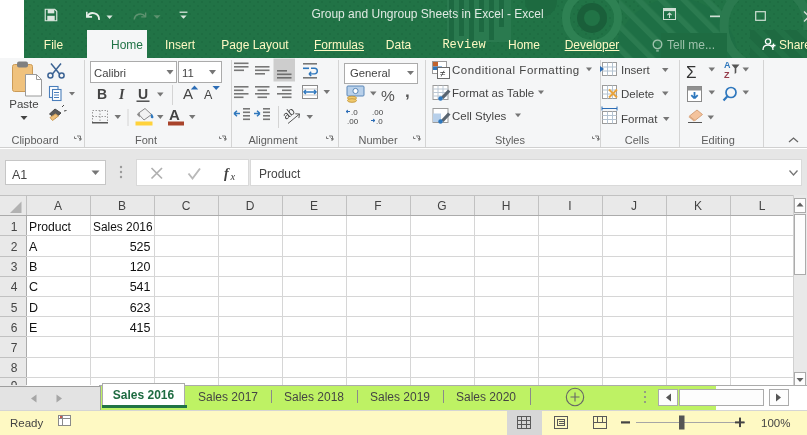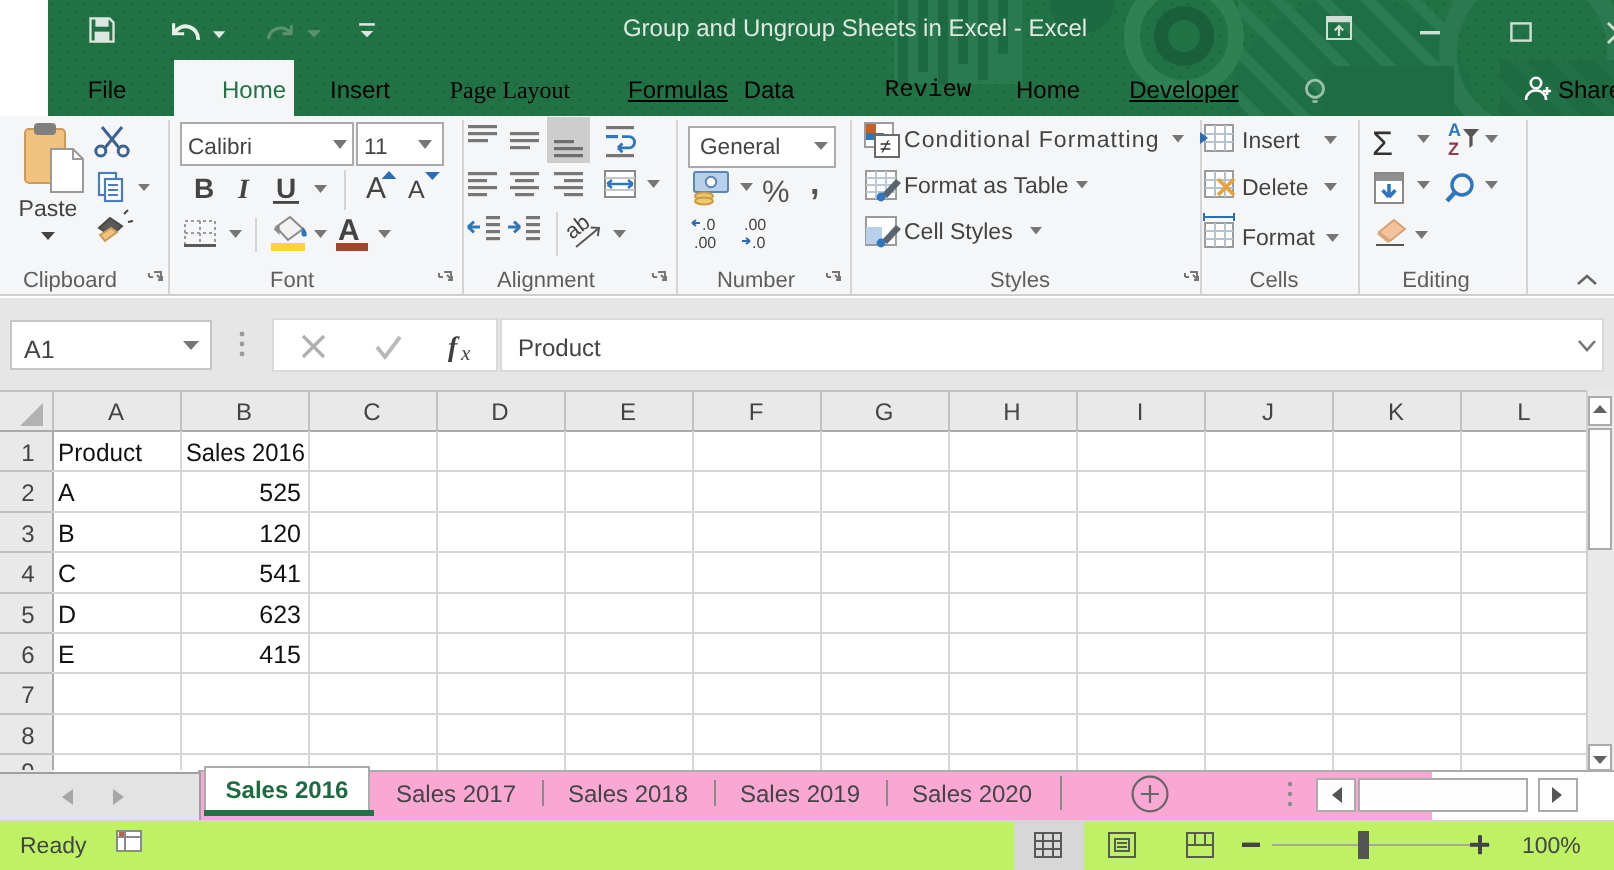--- a/index.html
+++ b/index.html
@@ -1,20 +1,20 @@
 <!DOCTYPE html>
 <html><head>
 <meta charset="utf-8">
 <style>
   * { margin:0; padding:0; box-sizing:border-box; }
   html,body { width:807px; height:435px; overflow:hidden; }
   body { font-family:"Liberation Sans", sans-serif; }
   #root { position:relative; width:807px; height:435px; background:#fff; }
   .abs { position:absolute; }
-  .tab { position:absolute; top:32px; height:26px; line-height:26px; color:#000000; font-size:12px; text-align:center; }
+  .tab { position:absolute; top:32px; height:26px; line-height:26px; color:#fef9c3; font-size:12px; text-align:center; }
 </style>
 </head>
 <body>
 <div id="root">
 
   <div class="abs" style="left:0;top:0;width:807px;height:58px;background:#217346;overflow:hidden;margin-left:24px;">
     <svg class="abs" style="left:0;top:0;" width="807" height="58" viewBox="0 0 807 58">
 
       <defs>
         <pattern id="dots" width="8" height="8" patternUnits="userSpaceOnUse">
@@ -90,31 +90,32 @@
         <rect x="0.7" y="0.7" width="9.6" height="8.6" fill="none" stroke="#cfdfd4" stroke-width="1.2"></rect>
       </svg>
     <svg class="abs" style="left:779px;top:11px;" width="12" height="11" viewBox="0 0 12 11">
         <path d="M1 0.5 L11 10.5 M11 0.5 L1 10.5" stroke="#cfdfd4" stroke-width="1.4"></path>
       </svg>
 
     <div class="tab" style="left:8px;width:43px;">File</div>
     <div class="abs" style="left:63px;top:30px;width:60px;height:28px;background:#f5f6f7;"></div>
     <div class="tab" style="left:63px;width:80px;color:#217346;">Home</div>
     <div class="tab" style="left:131px;width:50px;">Insert</div>
-    <div class="tab" style="left:187px;width:88px;font-family:Liberation Serif, serif;">Page Layout</div>
+    <div class="tab" style="left:187px;width:88px;">Page Layout</div>
     <div class="tab" style="left:282px;width:66px;text-decoration:underline;">Formulas</div>
-    <div class="tab" style="left:340px;width:41px;">Data</div>
+    <div class="tab" style="left:354px;width:41px;">Data</div>
     <div class="tab" style="left:413px;width:54px;font-family:Liberation Mono, monospace;">Review</div>
     <div class="tab" style="left:480px;width:40px;">Home</div>
     <div class="tab" style="left:529px;width:78px;text-decoration:underline;">Developer</div>
 
     <svg class="abs" style="left:627px;top:39px;" width="13" height="15" viewBox="0 0 12 14">
       <circle cx="6" cy="5" r="4" fill="none" stroke="#9dc2ac" stroke-width="1.3"></circle>
       <path d="M4.5 9 h3 M4.8 11 h2.4" stroke="#9dc2ac" stroke-width="1.2"></path>
     </svg>
+    <div class="tab" style="left:643px;width:60px;color:#9dc2ac;text-align:left;">Tell me...</div>
 
     <svg class="abs" style="left:737px;top:37px;" width="16" height="15" viewBox="0 0 16 15">
       <circle cx="7" cy="4.5" r="2.6" fill="none" stroke="#fff" stroke-width="1.3"></circle>
       <path d="M2 13 c0-3 2.2-4.8 5-4.8 s5 1.8 5 4.8" fill="none" stroke="#fff" stroke-width="1.3"></path>
       <path d="M12.5 6.5 v4 M10.5 8.5 h4" stroke="#fff" stroke-width="1.3"></path>
     </svg>
     <div class="tab" style="left:755px;width:40px;text-align:left;">Share</div>
   </div>
 
   <div class="abs" id="ribbon" style="left:0;top:58px;width:807px;height:90px;background:#f5f6f7;border-bottom:1px solid #d0d0d0;overflow:hidden;">
@@ -507,21 +508,21 @@
       <rect x="793" y="0" width="14" height="190" fill="#e9e9e9"></rect>
       <line x1="793.5" y1="0" x2="793.5" y2="190" stroke="#d0d0d0"></line>
       <rect x="794.5" y="3.5" width="11" height="14" fill="#fdfdfd" stroke="#ababab"></rect>
       <path d="M800 7.5 l3.5 4 h-7 z" fill="#606060" shape-rendering="auto"></path>
       <rect x="794.5" y="19.5" width="11" height="60" fill="#fdfdfd" stroke="#ababab"></rect>
       <rect x="794.5" y="177.5" width="11" height="12.5" fill="#fdfdfd" stroke="#ababab"></rect>
       <path d="M800 187 l3.5-4 h-7 z" fill="#606060" shape-rendering="auto"></path>
     </svg>
   </div>
 
-  <div class="abs" id="tabbar" style="left:0;top:385px;width:716px;height:25px;background:#f9a8d4;">
+  <div class="abs" id="tabbar" style="left:0;top:385px;width:716px;height:25px;background:#bef264;">
     <svg width="807" height="25" viewBox="0 0 807 25" style="position:absolute;left:0;top:0;" font-family="Liberation Sans, sans-serif">
       <rect x="0" y="0" width="99" height="2" fill="#ffffff"></rect>
       <rect x="0" y="0" width="26.5" height="2" fill="#e9e9e9"></rect>
       <line x1="99" y1="0.5" x2="807" y2="0.5" stroke="#ababab" shape-rendering="crispEdges"></line>
 
       <rect x="-1" y="1.5" width="101" height="24" fill="#e3e3e3" stroke="#9f9f9f" shape-rendering="crispEdges"></rect>
 
       <path d="M36.5 9.5 l-5.5 4 5.5 4 z" fill="#a6a6a6"></path>
       <path d="M56.5 9.5 l5.5 4 -5.5 4 z" fill="#a6a6a6"></path>
 
@@ -552,21 +553,21 @@
       </g>
       <path d="M671 8.5 l-5 4 5 4 z" fill="#555"></path>
       <path d="M776 8.5 l5 4 -5 4 z" fill="#555"></path>
     </svg>
   </div>
 
   <div class="abs" style="left:102px;top:383px;width:83px;height:22px;background:#fff;border:1px solid #ababab;border-bottom:none;"></div>
   <div class="abs" style="left:102px;top:405px;width:85px;height:3px;background:#217346;"></div>
   <div class="abs" style="left:102px;top:385px;width:83px;height:20px;line-height:20px;text-align:center;color:#1e6b41;font-weight:bold;font-size:12px;">Sales 2016</div>
 
-  <div class="abs" id="statusbar" style="left:0;top:410px;width:807px;height:25px;background:#bef264;">
+  <div class="abs" id="statusbar" style="left:0;top:410px;width:807px;height:25px;background:#fef9c3;">
     <svg width="807" height="25" viewBox="0 0 807 25" style="position:absolute;left:0;top:0;" font-family="Liberation Sans, sans-serif">
       <line x1="0" y1="0.5" x2="807" y2="0.5" stroke="#d5d5d5" shape-rendering="crispEdges"></line>
       <text x="10" y="16.5" font-size="11.5" fill="#444">Ready</text>
 
       <g shape-rendering="crispEdges">
         <rect x="58.5" y="5.5" width="12" height="10" fill="#fff" stroke="#8a8a8a"></rect>
         <line x1="58.5" y1="8.5" x2="70.5" y2="8.5" stroke="#8a8a8a"></line>
         <line x1="62.5" y1="5.5" x2="62.5" y2="15.5" stroke="#8a8a8a"></line>
         <rect x="59.5" y="6" width="2.5" height="2" fill="#c55a51"></rect>
       </g>

